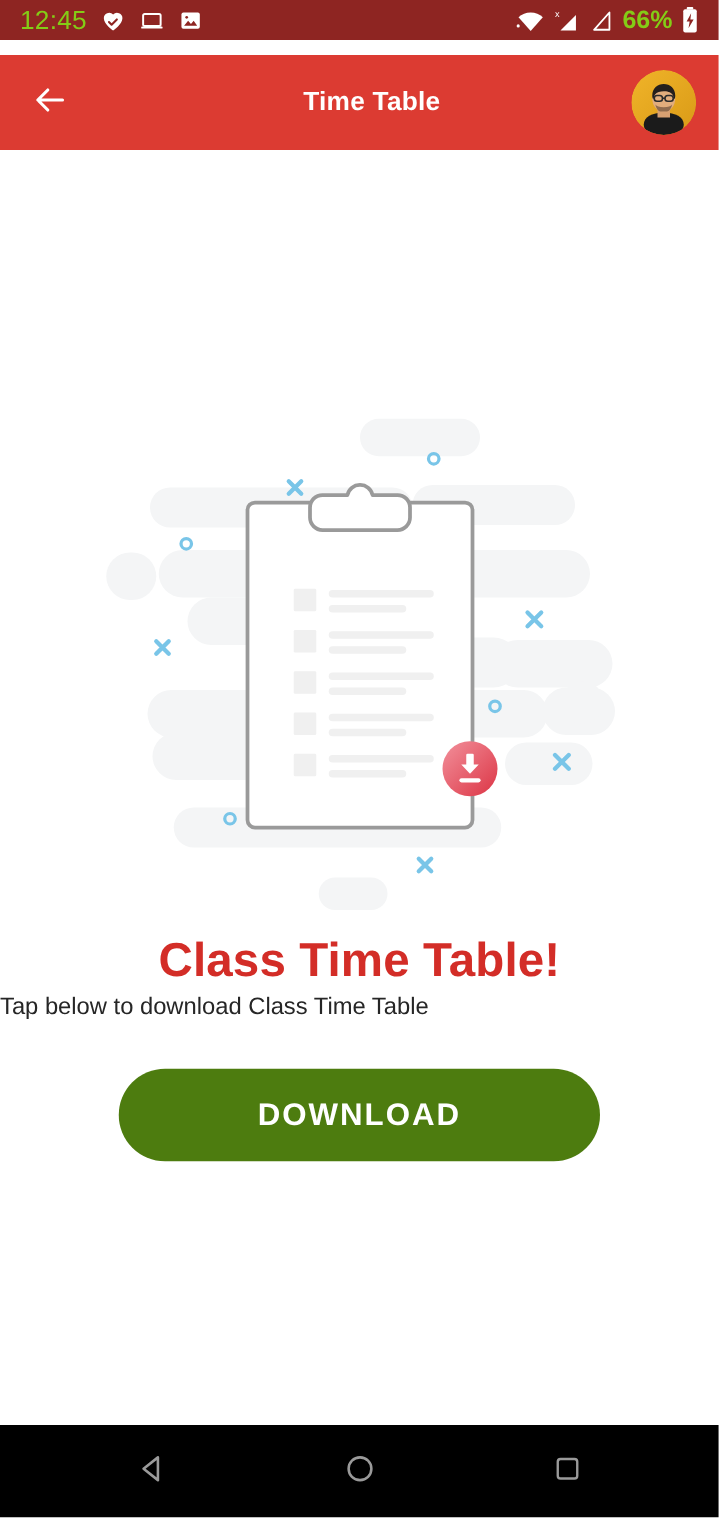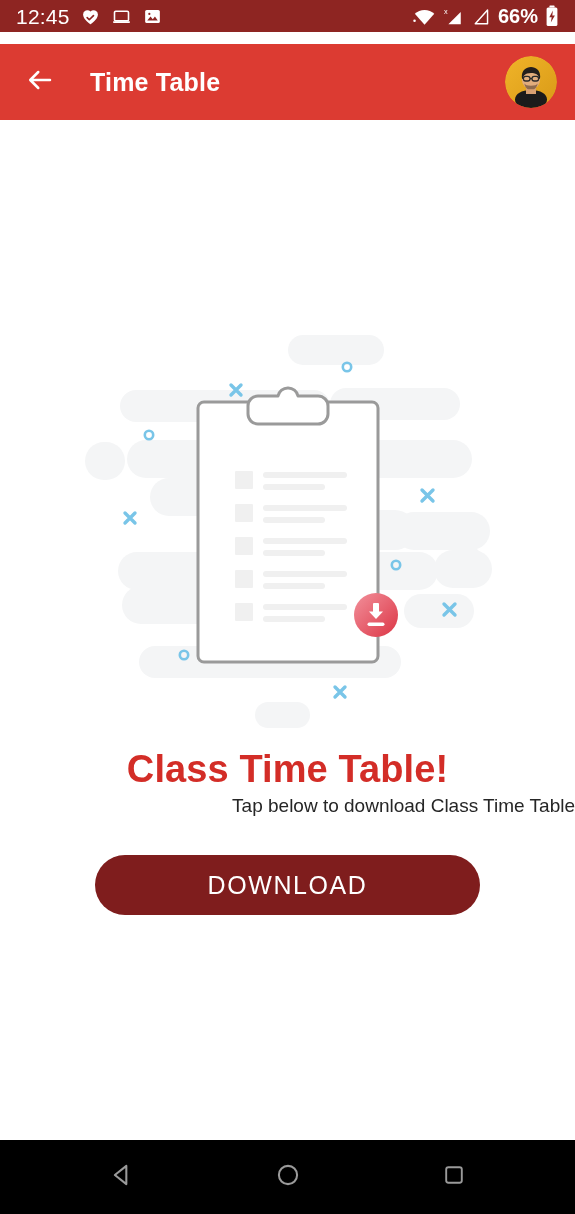--- a/index.html
+++ b/index.html
@@ -8,62 +8,62 @@
     font-family:"Liberation Sans", sans-serif;
     background:#ffffff;
     overflow:hidden;
   }
   .phone { position:relative; width:575px; height:1214px; background:#ffffff; }
 
   
   .status-bar {
     position:absolute; top:0; left:0; width:575px; height:32px;
     background:#8E2522; display:flex; align-items:center;
-    padding:0 16px; color:#ffffff;
+    padding:0 16px; color:#84cc16;
   }
   .status-left { display:flex; align-items:center; gap:10px; flex:1; }
   .status-right { display:flex; align-items:center; gap:7px; }
   .clock { font-size:21px; font-weight:400; letter-spacing:.2px; line-height:1; }
   .sicon { display:flex; align-items:center; justify-content:center; }
   .batt-pct { font-size:20px; font-weight:700; line-height:1; }
 
   
   .app-bar {
     position:absolute; top:44px; left:0; width:575px; height:76px;
     background:#DC3B32; display:flex; align-items:center; padding:0 18px;
   }
   .back-btn { width:44px; height:44px; display:flex; align-items:center; justify-content:center; cursor:pointer; }
   .app-title {
-    color:#ffffff; font-size:25px; font-weight:700; letter-spacing:.2px;
-    margin-left:28px; flex:1;
+    color:#ffffff; font-size:21px; font-weight:700; letter-spacing:.2px;
+    margin-left:28px; flex:1;text-align:center;
   }
   .avatar {
     width:52px; height:52px; border-radius:50%; overflow:hidden;
     flex-shrink:0; cursor:pointer;
   }
 
   
   .content {
     position:absolute; top:120px; left:0; width:575px; height:1020px;
     background:#ffffff;
   }
   .illus { position:absolute; top:210px; left:0; width:575px; height:420px; }
 
   .headline {
     position:absolute; top:628px; left:0; width:575px; text-align:center;
     color:#D32D27; font-size:38px; font-weight:700; letter-spacing:.1px;
   }
   .subtext {
-    position:absolute; top:675px; left:0; width:575px; text-align:right;
+    position:absolute; top:675px; left:0; width:575px; text-align:left;
     color:#262626; font-size:19px; font-weight:400;
   }
   .dl-button {
-    position:absolute; top:735px; left:95px; width:385px; height:60px;
-    background:#7f1d1d; border:none; border-radius:37px;
-    color:#ffffff; font-size:25px; font-weight:400; letter-spacing:1.6px;
+    position:absolute; top:735px; left:95px; width:385px; height:74px;
+    background:#4d7c0f; border:none; border-radius:37px;
+    color:#ffffff; font-size:25px; font-weight:700; letter-spacing:1.6px;
     font-family:"Liberation Sans", sans-serif; cursor:pointer;
   }
 
   
   .nav-bar {
     position:absolute; bottom:0; left:0; width:575px; height:74px;
     background:#000000; display:flex; align-items:center;
     justify-content:center; gap:118px;
   }
   .nav-btn { width:48px; height:48px; display:flex; align-items:center; justify-content:center; cursor:pointer; }

